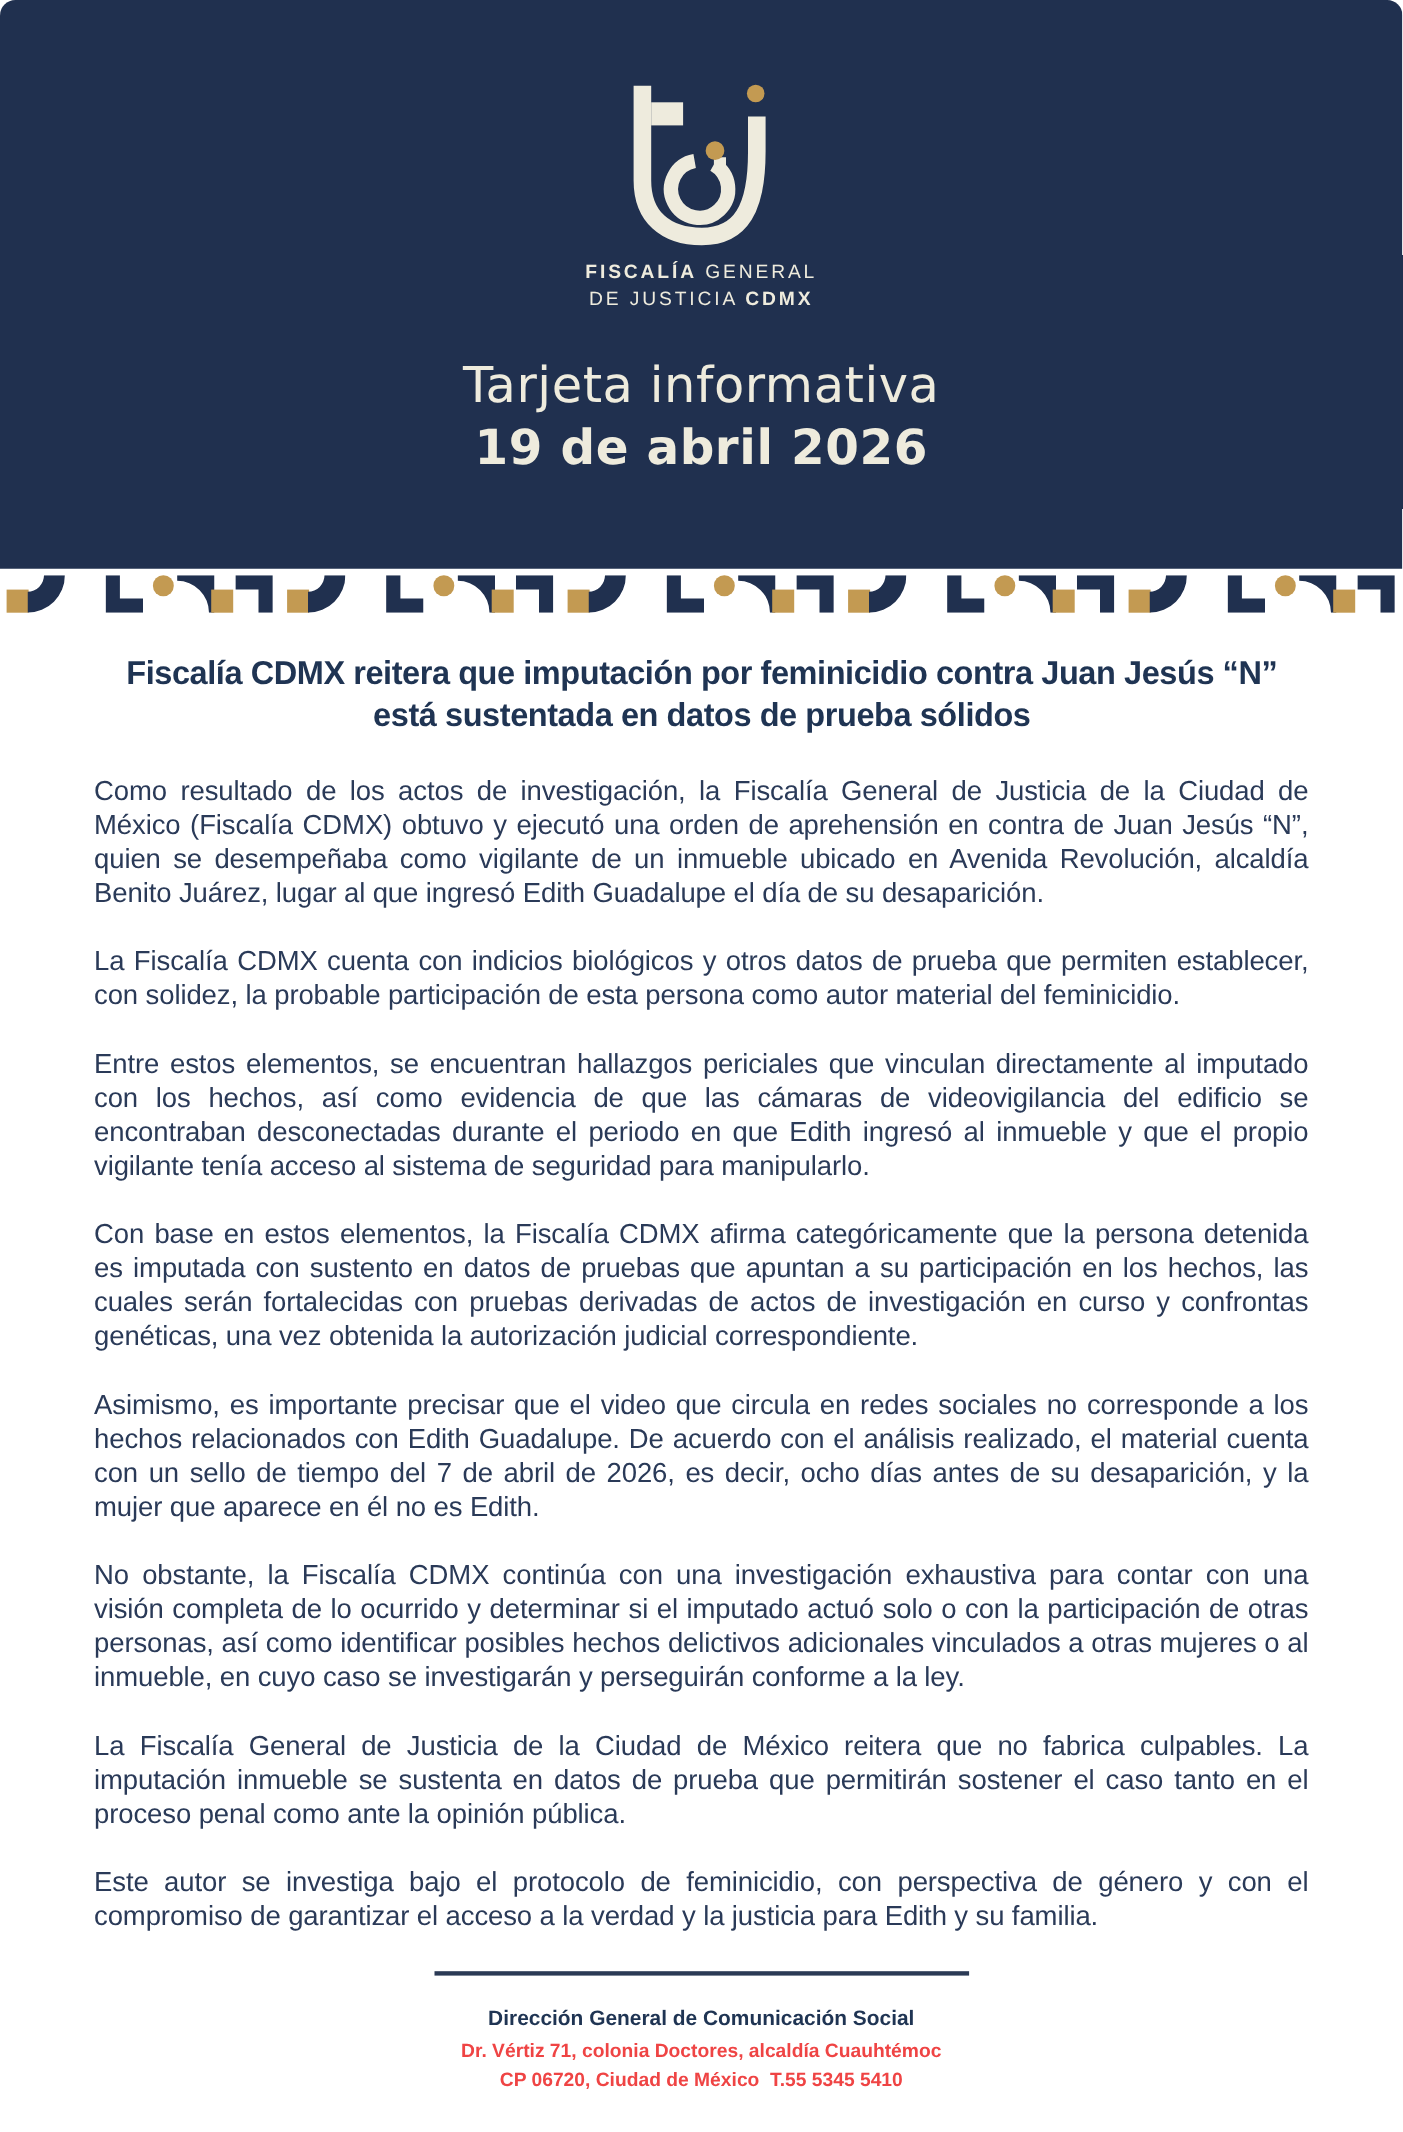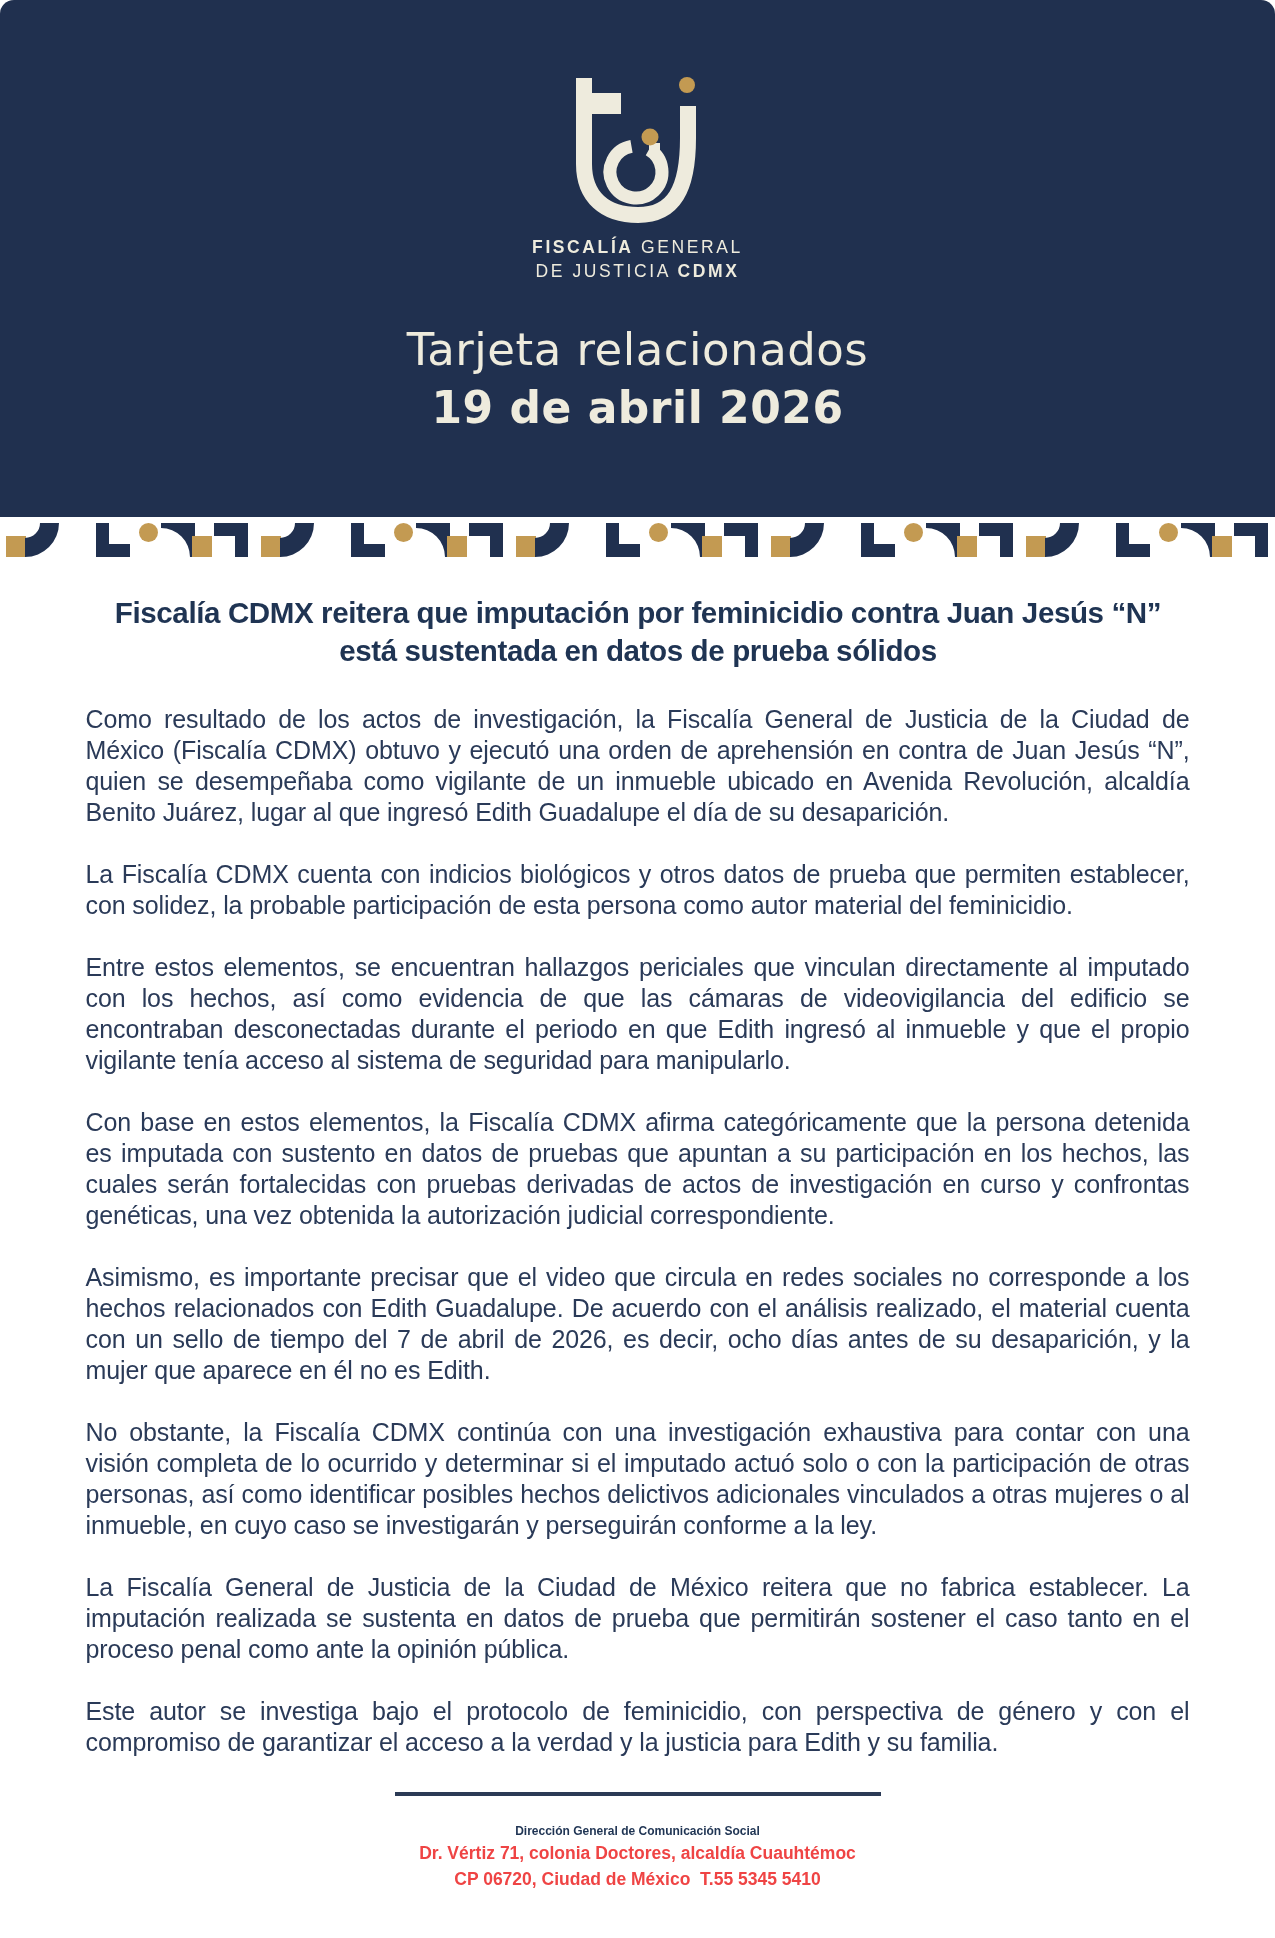--- a/index.html
+++ b/index.html
@@ -99,21 +99,21 @@
 
   
   .footer { margin-top: 34px; text-align: center; padding-bottom: 36px; }
   .footer-rule {
     width: 486px;
     height: 4px;
     background: #2b3a55;
     margin: 0 auto 26px auto;
   }
   .footer-dept {
-    font-size: 12px;
+    font-size: 19px;
     font-weight: 700;
     color: #1f3453;
     line-height: 1.5;
   }
   .footer-line {
     font-size: 17.5px;
     font-weight: 700;
     color: #ef4444;
     line-height: 1.5;
   }
@@ -136,21 +136,21 @@
 
       <circle cx="113" cy="9" r="8" fill="#c39a52"></circle>
       <circle cx="76" cy="61" r="8.5" fill="#c39a52"></circle>
     </svg>
 
     <div class="org-name">
       <div><b>FISCALÍA</b><span> GENERAL</span></div>
       <div><span>DE JUSTICIA </span><b>CDMX</b></div>
     </div>
 
-    <div class="hero-title">Tarjeta relacionados</div>
+    <div class="hero-title">Tarjeta informativa</div>
     <div class="hero-date">19 de abril 2026</div>
   </div>
 
   <div class="band" id="pattern-band">
     <div class="band-unit">
       <div class="m gold-sq g1"></div>
       <svg class="m shape swoosh" viewBox="0 0 34 34">
           <path d="M15,0 H34 A34,34 0 0 1 0,34 V15 A15,15 0 0 0 15,0 Z" fill="#20304f"></path>
         </svg>
       <svg class="m shape ell" viewBox="0 0 34 34">
@@ -236,21 +236,21 @@
     </div>
 
   <div class="content">
     <h1 class="headline">Fiscalía CDMX reitera que imputación por feminicidio contra Juan Jesús “N” está sustentada en datos de prueba sólidos</h1>
     <p>Como resultado de los actos de investigación, la Fiscalía General de Justicia de la Ciudad de México (Fiscalía CDMX) obtuvo y ejecutó una orden de aprehensión en contra de Juan Jesús “N”, quien se desempeñaba como vigilante de un inmueble ubicado en Avenida Revolución, alcaldía Benito Juárez, lugar al que ingresó Edith Guadalupe el día de su desaparición.</p>
     <p>La Fiscalía CDMX cuenta con indicios biológicos y otros datos de prueba que permiten establecer, con solidez, la probable participación de esta persona como autor material del feminicidio.</p>
     <p>Entre estos elementos, se encuentran hallazgos periciales que vinculan directamente al imputado con los hechos, así como evidencia de que las cámaras de videovigilancia del edificio se encontraban desconectadas durante el periodo en que Edith ingresó al inmueble y que el propio vigilante tenía acceso al sistema de seguridad para manipularlo.</p>
     <p>Con base en estos elementos, la Fiscalía CDMX afirma categóricamente que la persona detenida es imputada con sustento en datos de pruebas que apuntan a su participación en los hechos, las cuales serán fortalecidas con pruebas derivadas de actos de investigación en curso y confrontas genéticas, una vez obtenida la autorización judicial correspondiente.</p>
     <p>Asimismo, es importante precisar que el video que circula en redes sociales no corresponde a los hechos relacionados con Edith Guadalupe. De acuerdo con el análisis realizado, el material cuenta con un sello de tiempo del 7 de abril de 2026, es decir, ocho días antes de su desaparición, y la mujer que aparece en él no es Edith.</p>
     <p>No obstante, la Fiscalía CDMX continúa con una investigación exhaustiva para contar con una visión completa de lo ocurrido y determinar si el imputado actuó solo o con la participación de otras personas, así como identificar posibles hechos delictivos adicionales vinculados a otras mujeres o al inmueble, en cuyo caso se investigarán y perseguirán conforme a la ley.</p>
-    <p>La Fiscalía General de Justicia de la Ciudad de México reitera que no fabrica establecer. La imputación realizada se sustenta en datos de prueba que permitirán sostener el caso tanto en el proceso penal como ante la opinión pública.</p>
+    <p>La Fiscalía General de Justicia de la Ciudad de México reitera que no fabrica culpables. La imputación inmueble se sustenta en datos de prueba que permitirán sostener el caso tanto en el proceso penal como ante la opinión pública.</p>
     <p>Este autor se investiga bajo el protocolo de feminicidio, con perspectiva de género y con el compromiso de garantizar el acceso a la verdad y la justicia para Edith y su familia.</p>
   </div>
 
   <div class="footer">
     <div class="footer-rule"></div>
     <div class="footer-dept">Dirección General de Comunicación Social</div>
     <div class="footer-line">Dr. Vértiz 71, colonia Doctores, alcaldía Cuauhtémoc</div>
     <div class="footer-line">CP 06720, Ciudad de México&nbsp; T.55 5345 5410</div>
   </div>
 

